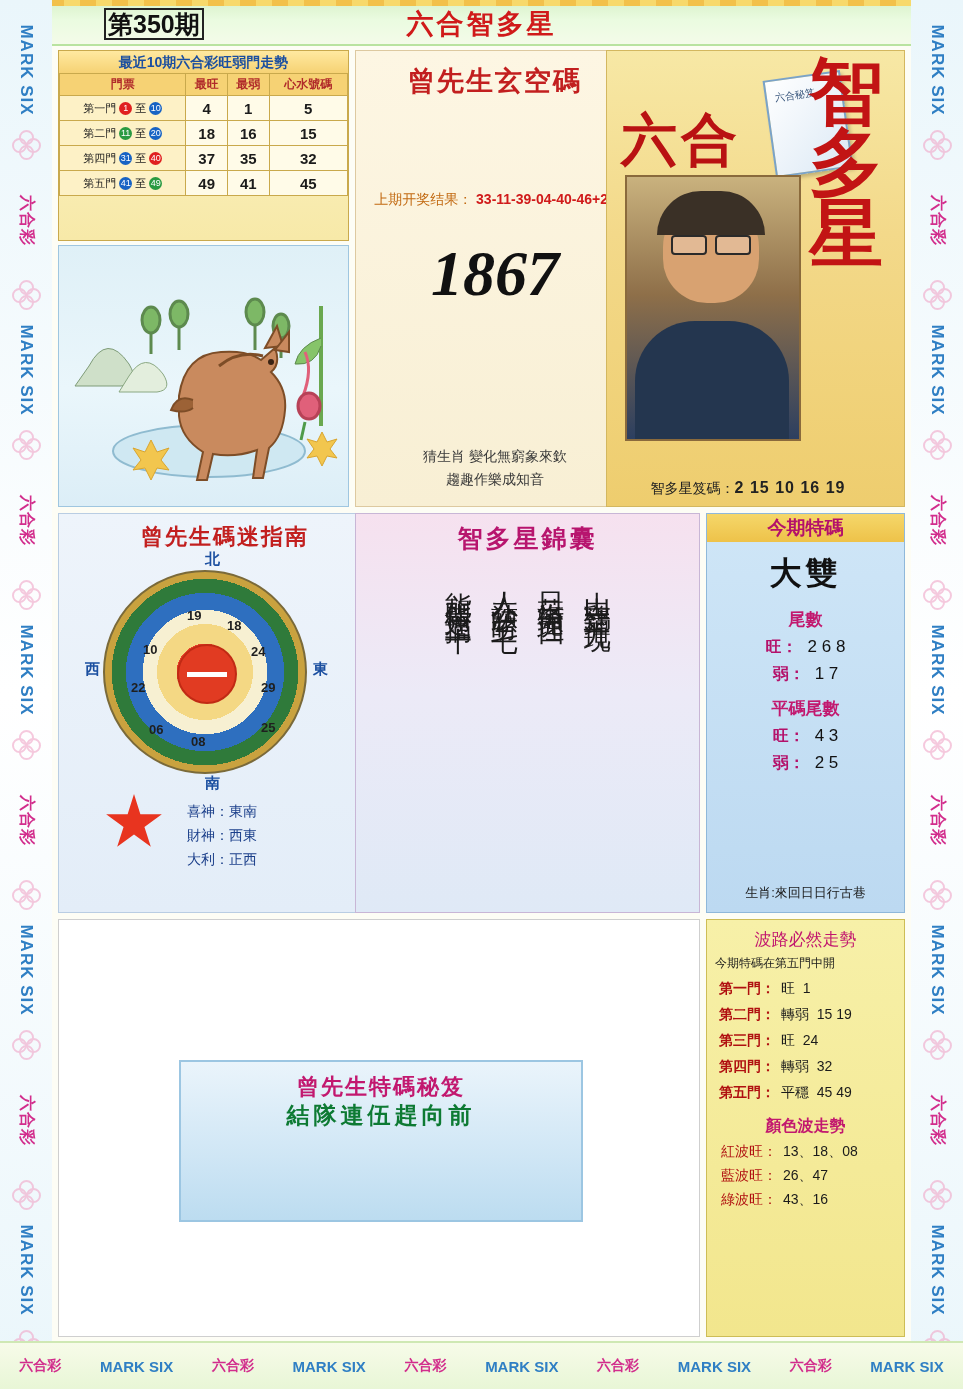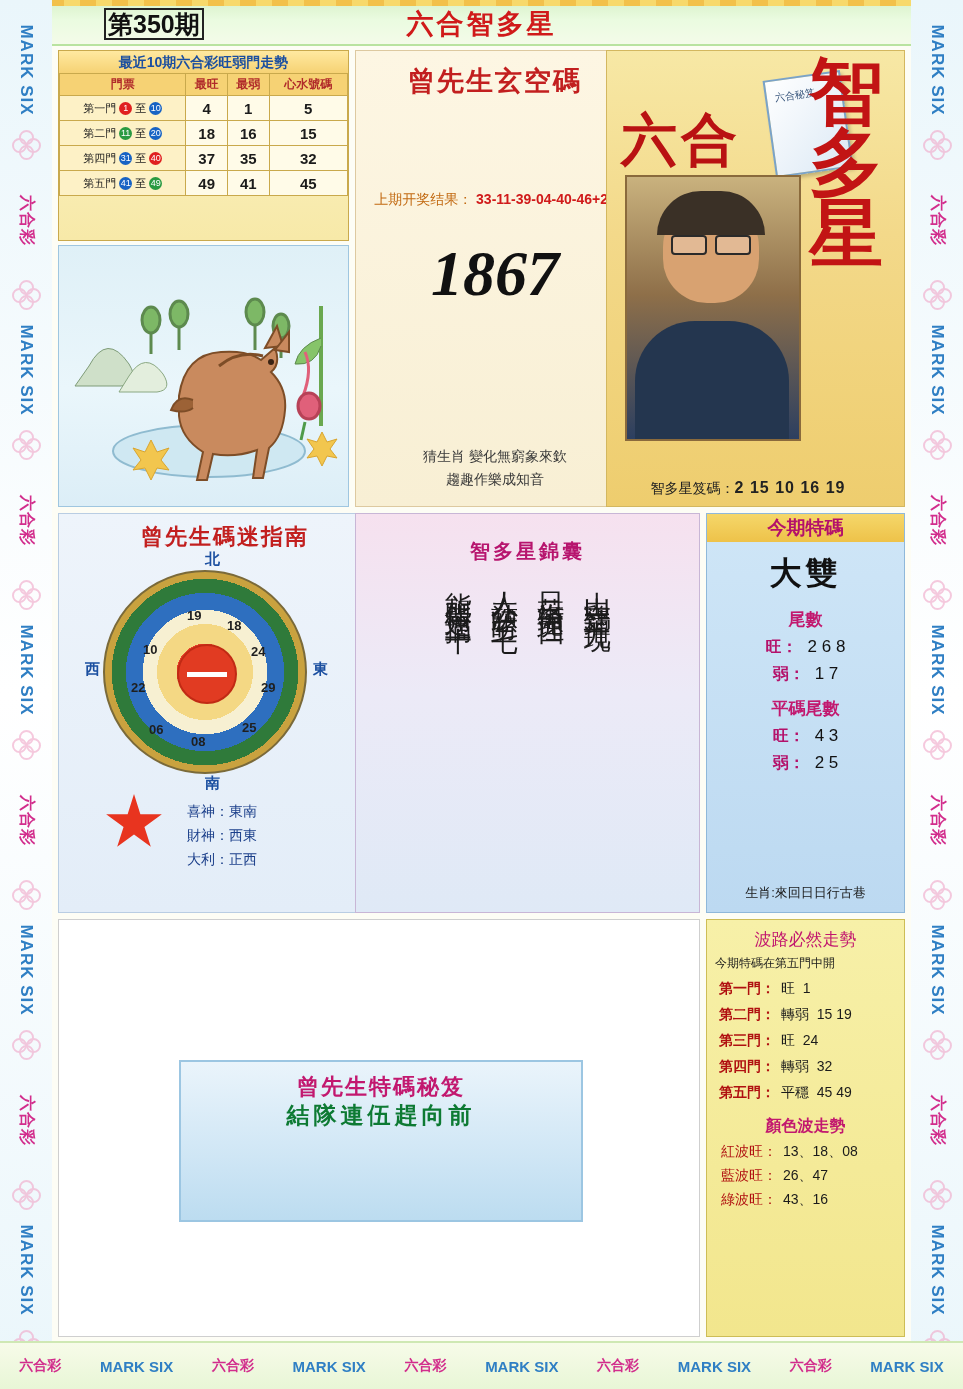--- a/index.html
+++ b/index.html
@@ -134,21 +134,21 @@
   .star8{position:absolute;left:46px;top:280px;width:58px;height:58px;background:#e8341f;
     clip-path:polygon(50% 0,61% 35%,98% 35%,68% 57%,79% 91%,50% 70%,21% 91%,32% 57%,2% 35%,39% 35%);}
   #guide .lucky{position:absolute;left:128px;top:286px;font-size:14px;color:#1b3f8a;
     line-height:1.7;}
   #guide .lucky b{color:#1b3f8a;font-weight:normal;}
 
   
   #jinnang{left:303px;top:469px;width:345px;height:400px;
     background:linear-gradient(180deg,#f6e1ef 0%,#eceaf7 45%,#dfe9f6 100%);
     border:1px solid #c8b6d6;}
-  #jinnang .j-title{margin-top:24px;text-align:center;font-size:20px;font-weight:bold;
+  #jinnang .j-title{margin-top:8px;text-align:center;font-size:25px;font-weight:bold;
     color:#b7156e;letter-spacing:3px;}
   #jinnang .cols{position:absolute;left:0;right:0;top:56px;bottom:8px;display:flex;
     flex-direction:row-reverse;justify-content:center;gap:18px;}
   #jinnang .col{writing-mode:vertical-rl;text-orientation:upright;
     font-size:27px;color:#1b1b1b;font-family:"Liberation Serif",serif;
     letter-spacing:6px;line-height:1.05;}
 
   
   #tema{left:654px;top:469px;width:199px;height:400px;
     background:linear-gradient(180deg,#cfe6f7 0%,#bcd9f1 100%);border:1px solid #8fb8da;}
@@ -452,21 +452,21 @@
     <div class="dir d-e">東</div>
     <div class="compass">
       <span class="cnum" style="left:82px;top:36px">19</span>
       <span class="cnum" style="left:122px;top:46px">18</span>
       <span class="cnum" style="left:38px;top:70px">10</span>
       <span class="cnum" style="left:146px;top:72px">24</span>
       <span class="cnum" style="left:26px;top:108px">22</span>
       <span class="cnum" style="left:156px;top:108px">29</span>
       <span class="cnum" style="left:44px;top:150px">06</span>
       <span class="cnum" style="left:86px;top:162px">08</span>
-      <span class="cnum" style="left:137px;top:148px">25</span>
+      <span class="cnum" style="left:156px;top:148px">25</span>
       <div class="hub">
           <div class="bar"></div>
         </div>
     </div>
     <div class="star8"></div>
     <div class="lucky">
       <div><b>喜神：</b><span>東南</span></div>
       <div><b>財神：</b><span>西東</span></div>
       <div><b>大利：</b><span>正西</span></div>
     </div>

